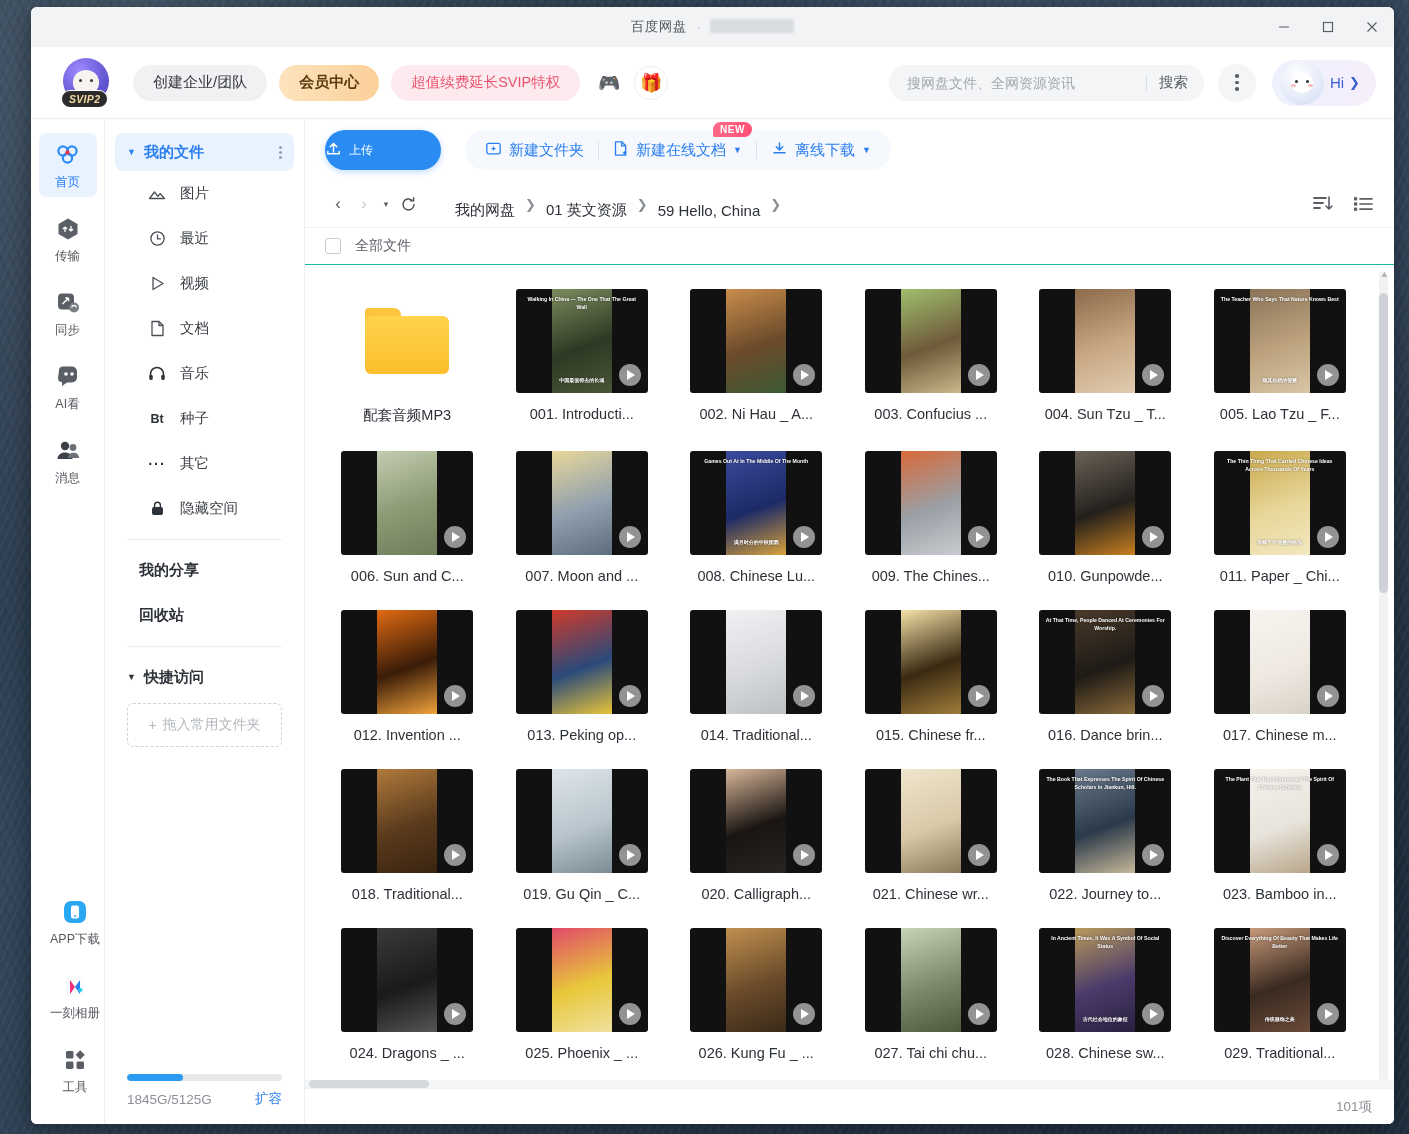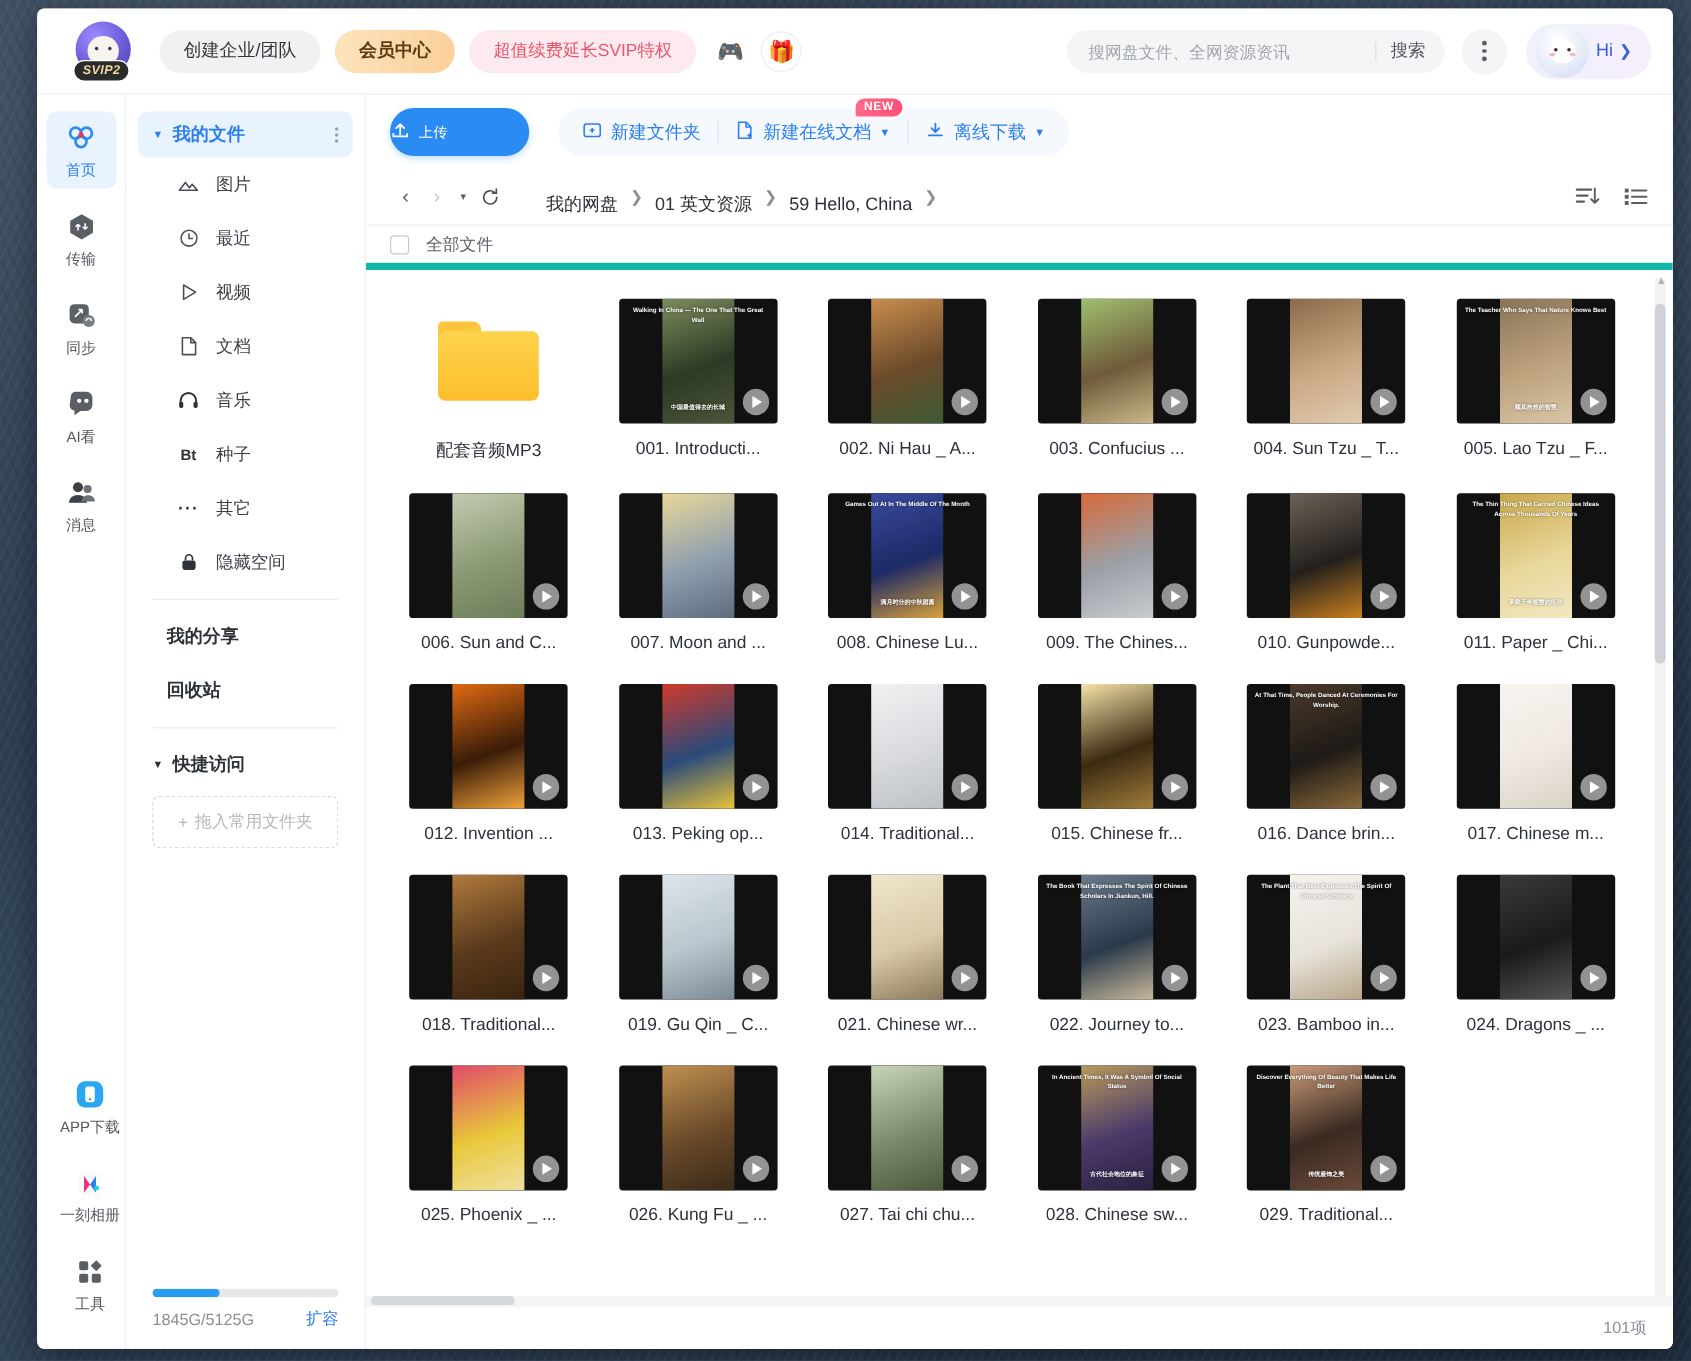--- a/index.html
+++ b/index.html
@@ -258,21 +258,21 @@
   .nav-caret { font-size: 9px; color: #5a5f66; width: 18px; text-align:center;}
   .refresh { width: 26px; height: 26px; display:flex; align-items:center; justify-content:center;
              color: #4a4f56; margin-right: 4px;}
   .crumbs { display: flex; align-items: center; margin-left: 30px; font-size: 15px; color: #2d3138; }
   .crumb { white-space: nowrap; margin-top: 12px; }
   .crumb-sep { margin: 0 10px; color: #8b9097; font-size: 13px; }
   .crumb-toolbar-right { margin-left: auto; display: flex; align-items: center; gap: 18px; }
   .view-ico { color: #5a5f66; display:flex; align-items:center; }
 
   .listhead {
-    height: 38px; border-top: 1px solid #eef0f2; border-bottom: 6px solid #14b8a6;
+    height: 38px; border-top: 1px solid #eef0f2; border-bottom: 1px solid #14b8a6;
     display: flex; align-items: center; padding: 0 20px; flex: none;
   }
   .chk {
     width: 16px; height: 16px; border: 1px solid #c6cad0; border-radius: 3px;
     background: #fff; margin-right: 14px; flex: none;
   }
   .listhead-label { font-size: 14px; color: #5a5f66; }
 
   .grid-scroll { flex: 1; overflow: hidden; position: relative; }
   .grid {
@@ -339,20 +339,44 @@
   .hscroll-thumb { position:absolute; left: 4px; width: 120px; height: 8px;
                    background: #d4d8dd; border-radius: 4px; }
 </style>
 </head>
 <body>
 
 <div class="wallpaper-noise"></div>
 
 <div class="app-window">
 
+  <div class="titlebar">
+    <div class="titlebar-title">
+      <span>百度网盘</span>
+      <span class="title-dot">·</span>
+      <span class="title-blur"></span>
+    </div>
+    <div class="win-btns">
+      <div class="win-btn">
+        <svg width="12" height="12" viewBox="0 0 12 12">
+            <path d="M1 6h10" stroke="currentColor" stroke-width="1.2"></path>
+          </svg>
+      </div>
+      <div class="win-btn">
+        <svg width="12" height="12" viewBox="0 0 12 12">
+            <rect x="1.5" y="1.5" width="9" height="9" fill="none" stroke="currentColor" stroke-width="1.2"></rect>
+          </svg>
+      </div>
+      <div class="win-btn close">
+        <svg width="12" height="12" viewBox="0 0 12 12">
+            <path d="M1.5 1.5l9 9M10.5 1.5l-9 9" stroke="currentColor" stroke-width="1.2"></path>
+          </svg>
+      </div>
+    </div>
+  </div>
 
   <div class="topnav">
     <div class="logo-wrap">
       <div class="logo-circle">
           <div class="logo-face"></div>
         </div>
       <div class="logo-badge">SVIP2</div>
     </div>
 
     <div class="pill pill-gray">创建企业/团队</div>
@@ -831,20 +855,27 @@
             </div>
             <div class="cell">
               <div class="thumb">
                 <div class="thumb-inner" style="background: linear-gradient(160deg, rgb(221, 229, 234) 0%, rgb(185, 198, 205) 55%, rgb(123, 138, 148) 100%); margin: 0px 18px; left: 18px; right: 18px;"></div>
                 <div class="play"></div>
               </div>
               <div class="cell-name">019. Gu Qin _ C...</div>
             </div>
             <div class="cell">
               <div class="thumb">
+                <div class="thumb-inner" style="background: linear-gradient(160deg, rgb(217, 183, 154) 0%, rgb(26, 21, 18) 55%, rgb(42, 36, 32) 100%); margin: 0px 18px; left: 18px; right: 18px;"></div>
+                <div class="play"></div>
+              </div>
+              <div class="cell-name">020. Calligraph...</div>
+            </div>
+            <div class="cell">
+              <div class="thumb">
                 <div class="thumb-inner" style="background: linear-gradient(160deg, rgb(240, 230, 204) 0%, rgb(216, 201, 168) 55%, rgb(138, 122, 90) 100%); margin: 0px 18px; left: 18px; right: 18px;"></div>
                 <div class="play"></div>
               </div>
               <div class="cell-name">021. Chinese wr...</div>
             </div>
             <div class="cell">
               <div class="thumb">
                 <div class="thumb-inner" style="background: linear-gradient(160deg, rgb(106, 122, 138) 0%, rgb(42, 58, 74) 55%, rgb(200, 184, 154) 100%); margin: 0px 18px; left: 18px; right: 18px;"></div>
                 <div class="ovl-text ovl-top">The Book That Expresses The Spirit Of Chinese Scholars In Jiankun, Hill.</div>
                 <div class="play"></div>

